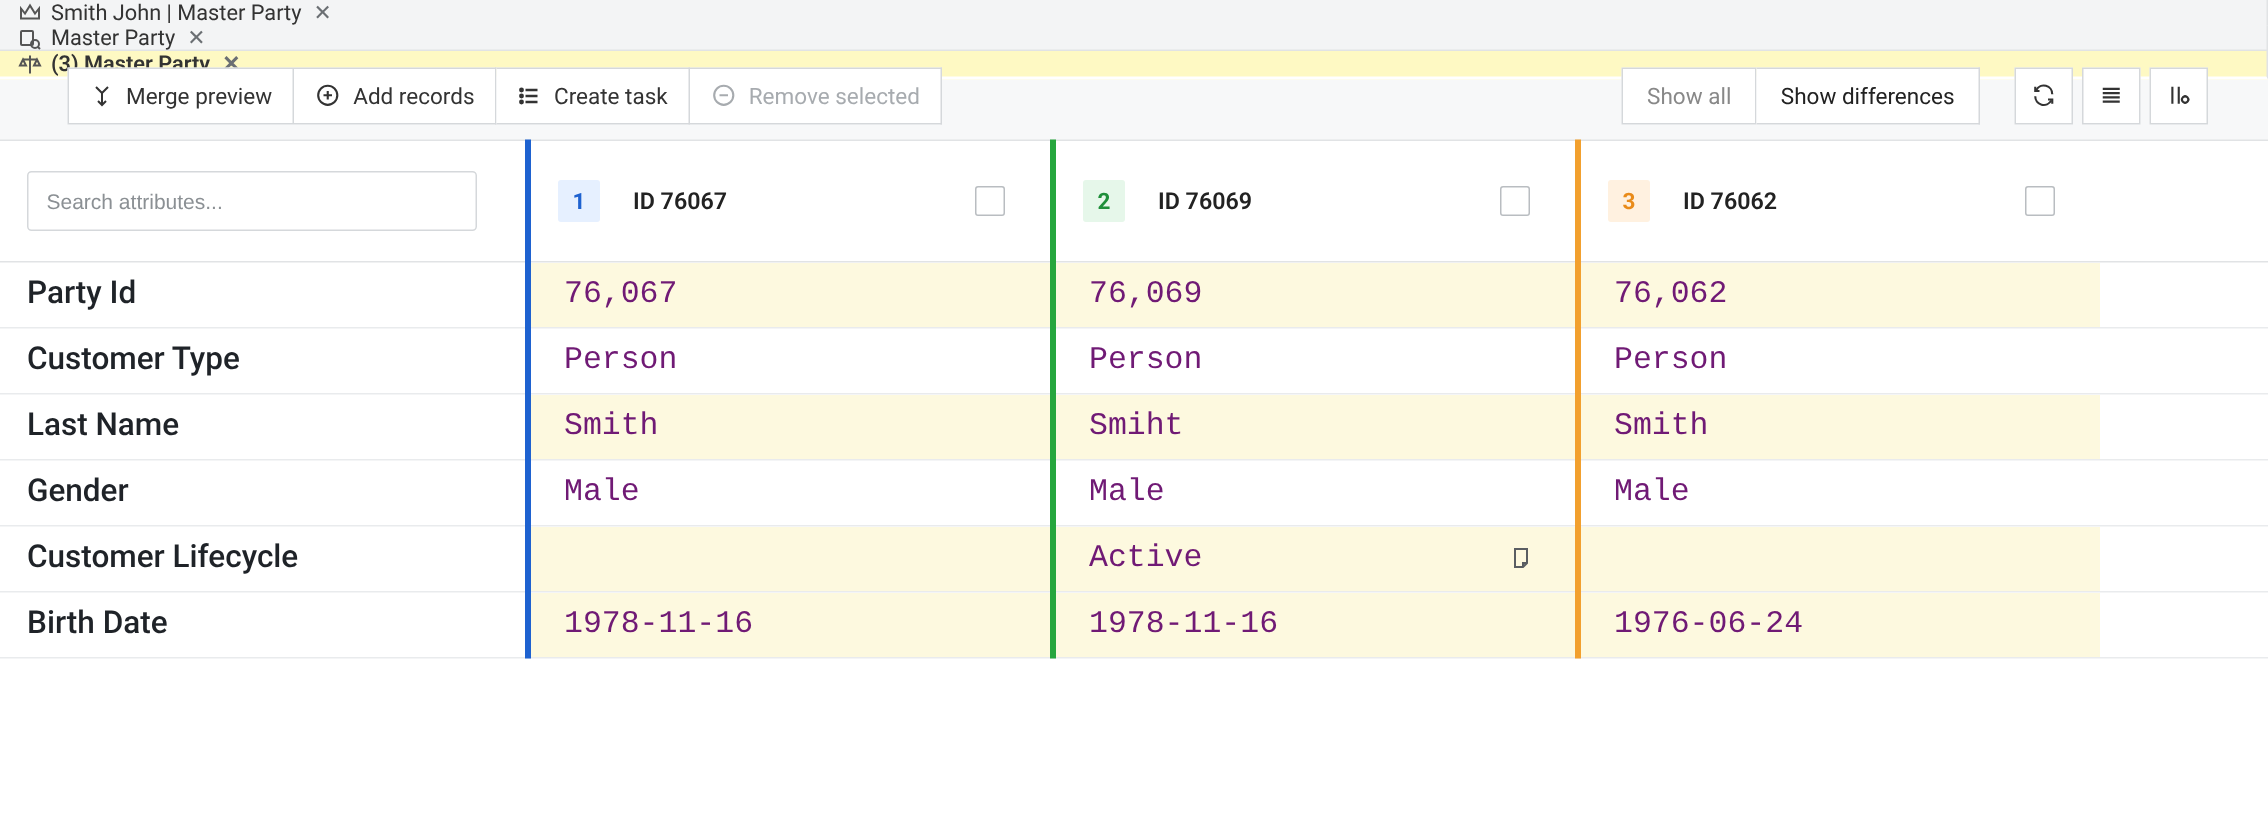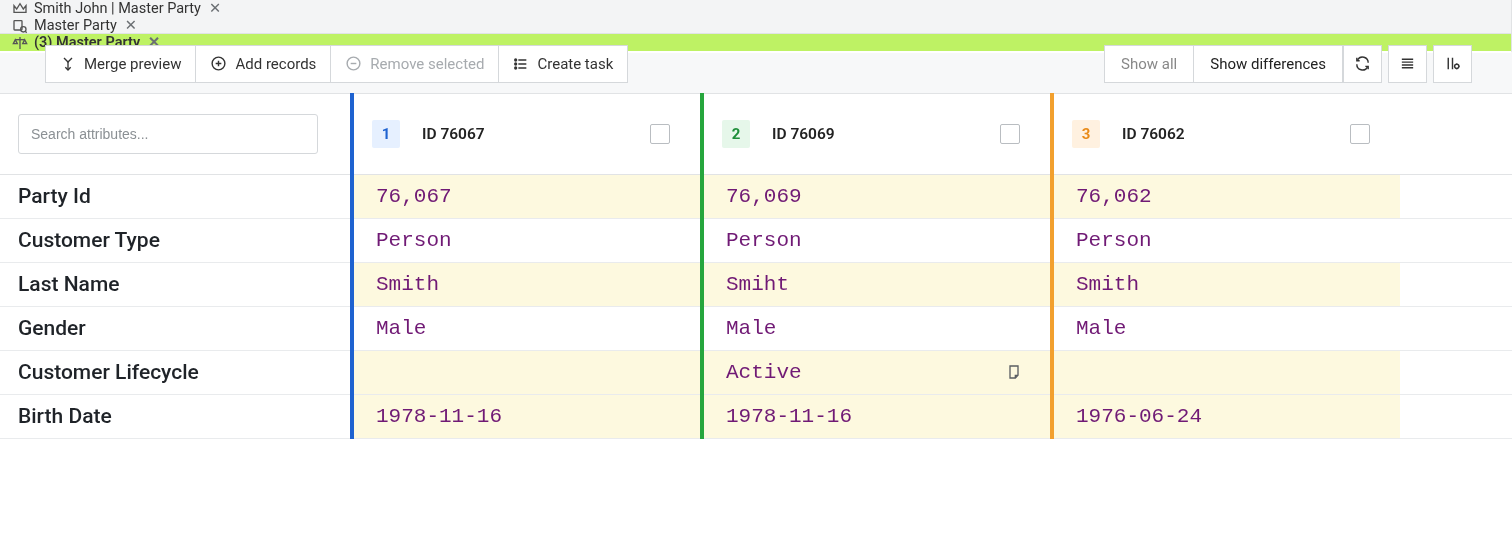--- a/index.html
+++ b/index.html
@@ -27,21 +27,21 @@
     align-items: center;
     gap: 6px;
     padding: 0 12px;
     font-size: 14.5px;
     color: #333;
     border-right: 1px solid #e1e3e5;
     cursor: pointer;
     user-select: none;
   }
   .tab.active {
-    background: #bef264;
+    background: #fef9c3;
     border-bottom: 2px solid #fff;
     margin-bottom: -1px;
     font-weight: 600;
   }
   .tab .tab-icon { display:inline-flex; color:#555; }
   .tab .tab-close { color:#6b6f73; cursor:pointer; padding:0 2px; }
 
   
   .toolbar-wrap {
     background: #f7f8f9;
@@ -64,21 +64,21 @@
     color: #333;
     font-size: 15px;
     cursor: pointer;
     user-select: none;
   }
   .btn-group .btn + .btn { border-left: none; }
   .btn.disabled { color: #a7abaf; cursor: default; }
   .btn .icon { display:inline-flex; }
   .btn.icon-only { padding: 0 10px; }
 
-  .right-tools { display:flex; gap:0; align-items:center;padding-left:48px; }
+  .right-tools { display:flex; gap:23px; align-items:center;padding-left:48px; }
   .segmented { display:flex; }
   .segmented .seg {
     height: 38px;
     display:inline-flex; align-items:center;
     padding: 0 16px;
     border:1px solid #d5d8db;
     background:#fff;
     cursor:pointer;
     font-size:15px;
   }
@@ -231,39 +231,39 @@
     </div>
     <div class="btn">
       <span class="icon">
         <svg width="17" height="17" viewBox="0 0 24 24" fill="none" stroke="currentColor" stroke-width="2">
             <circle cx="12" cy="12" r="9"></circle>
             <path d="M12 8v8M8 12h8"></path>
           </svg>
       </span>
       <span>Add records</span>
     </div>
-    <div class="btn disabled">
-      <span class="icon">
-        <svg width="17" height="17" viewBox="0 0 24 24" fill="none" stroke="currentColor" stroke-width="2">
-            <circle cx="12" cy="12" r="9"></circle>
-            <path d="M8 12h8"></path>
-          </svg>
-      </span>
-      <span>Remove selected</span>
-    </div>
     <div class="btn">
       <span class="icon">
         <svg width="16" height="16" viewBox="0 0 24 24" fill="none" stroke="currentColor" stroke-width="2.5">
             <path d="M8 6h12M8 12h12M8 18h12"></path>
             <circle cx="4" cy="6" r="1.2" fill="currentColor"></circle>
             <circle cx="4" cy="12" r="1.2" fill="currentColor"></circle>
             <circle cx="4" cy="18" r="1.2" fill="currentColor"></circle>
           </svg>
       </span>
       <span>Create task</span>
+    </div>
+    <div class="btn disabled">
+      <span class="icon">
+        <svg width="17" height="17" viewBox="0 0 24 24" fill="none" stroke="currentColor" stroke-width="2">
+            <circle cx="12" cy="12" r="9"></circle>
+            <path d="M8 12h8"></path>
+          </svg>
+      </span>
+      <span>Remove selected</span>
     </div>
   </div>
 
   <div class="right-tools">
     <div class="segmented">
       <div class="seg inactive">
         <span>Show all</span>
       </div>
       <div class="seg">
         <span>Show differences</span>

